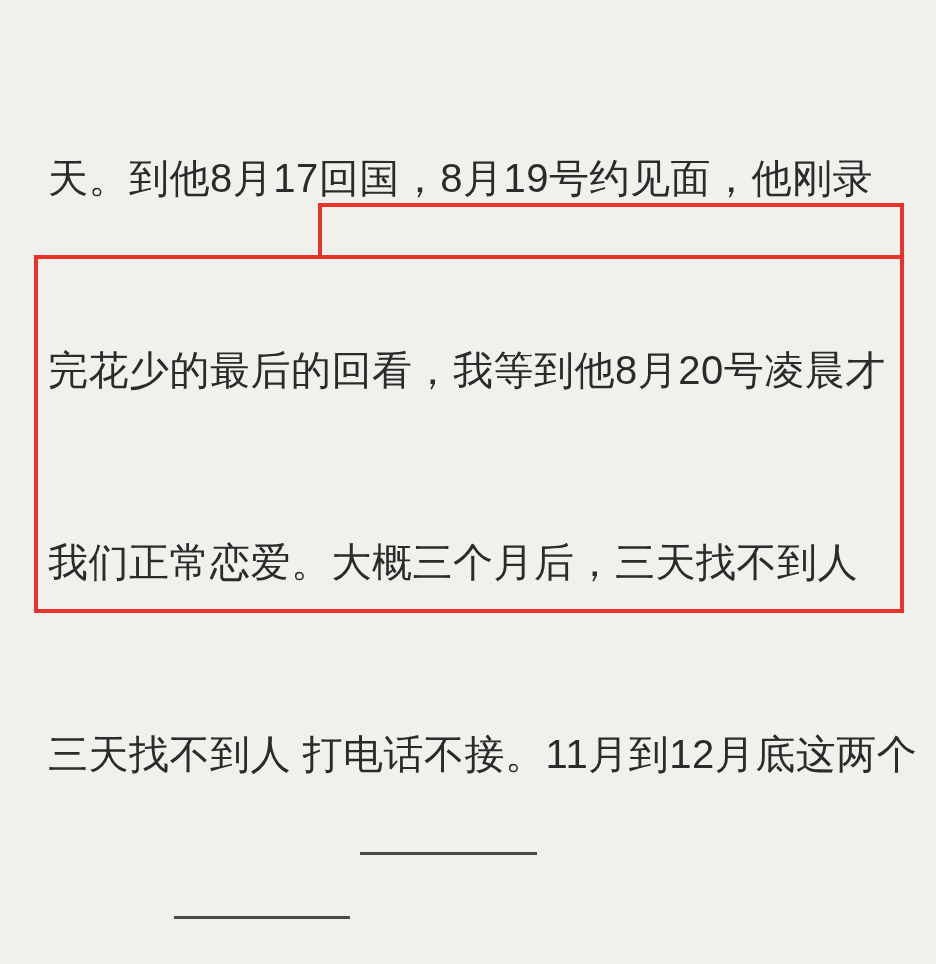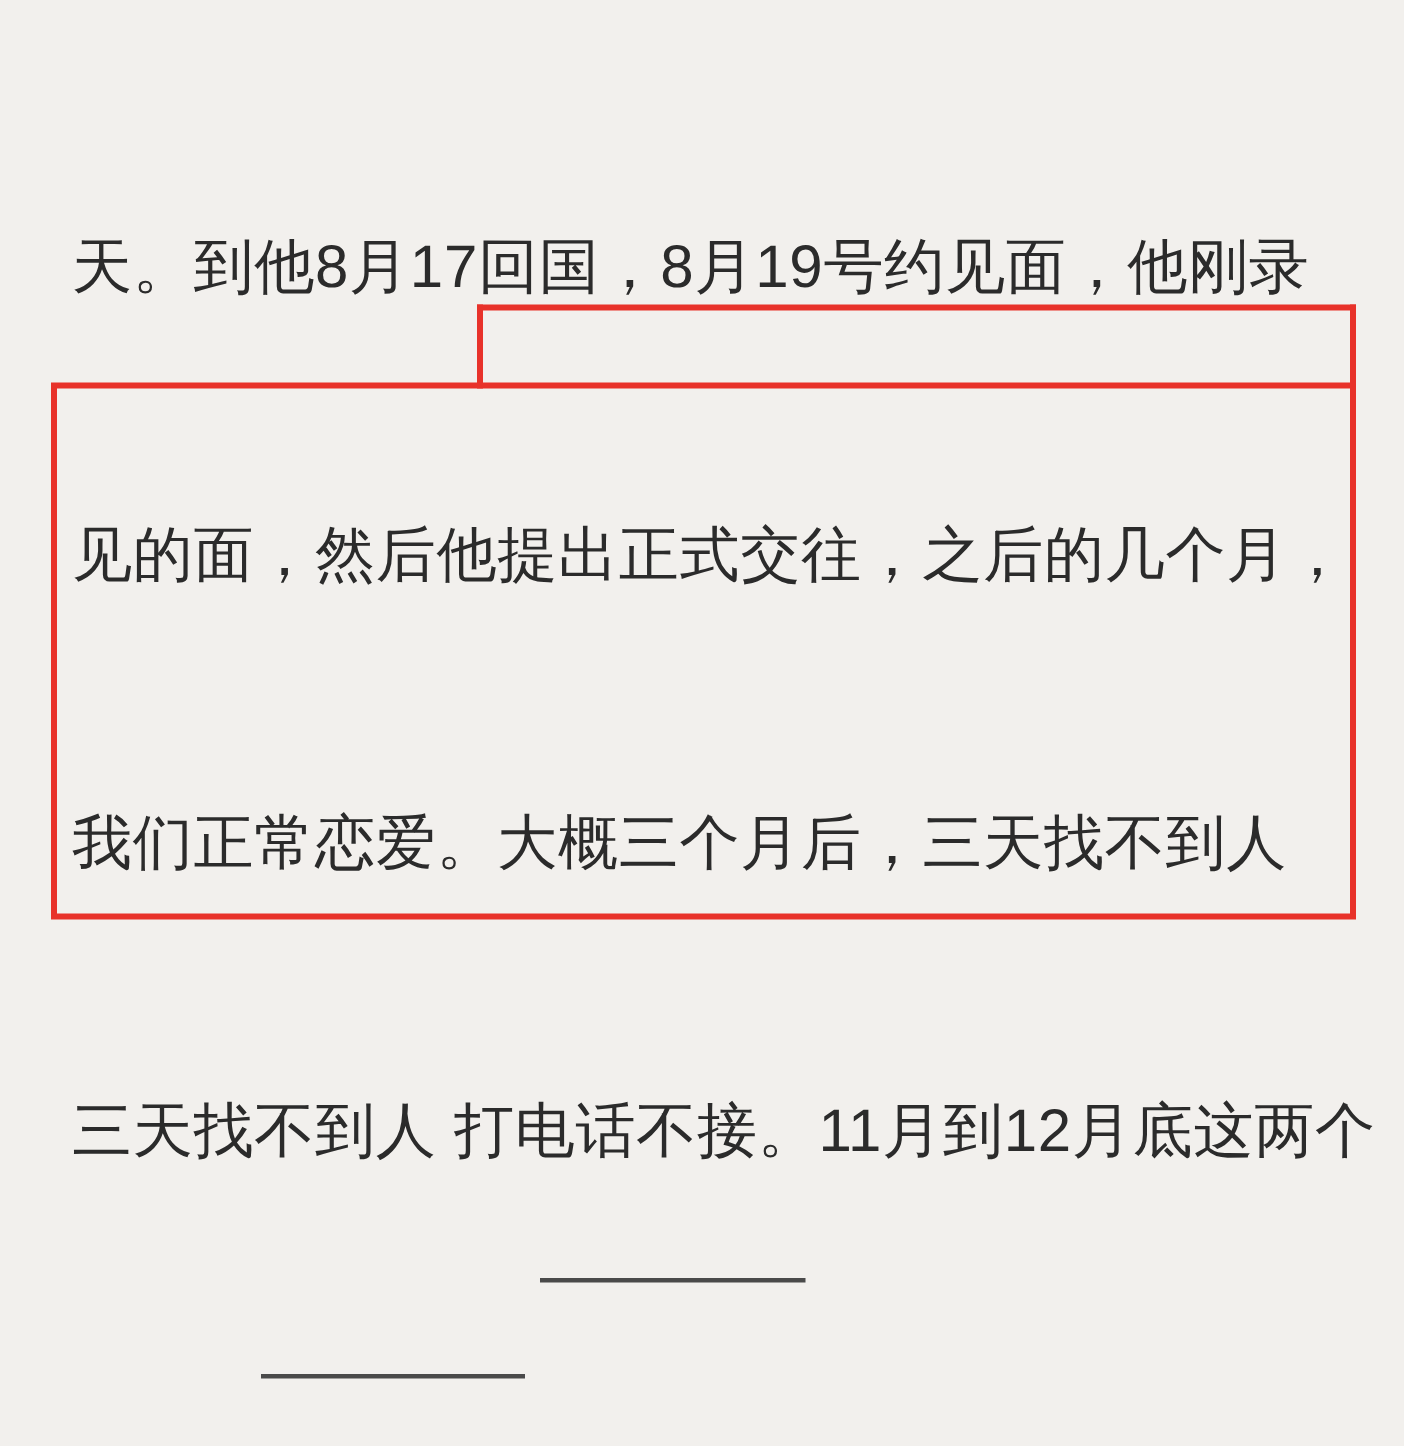--- a/index.html
+++ b/index.html
@@ -72,21 +72,21 @@
     background: #4a4a4a;
   }
 </style>
 </head>
 <body>
 
 <div id="page">
 
   <div class="text-body">
     <span class="line">天。到他8月17回国，8月19号约见面，他刚录</span>
-    <span class="line">见的面，然后他提出正式交往，之后的几个月，</span>
+    <span class="line">完花少的最后的回看，我等到他8月20号凌晨才</span>
     <span class="line">我们正常恋爱。大概三个月后，三天找不到人</span>
     <span class="line">三天找不到人 打电话不接。11月到12月底这两个</span>
     
     
     
     
     
     
     
     

